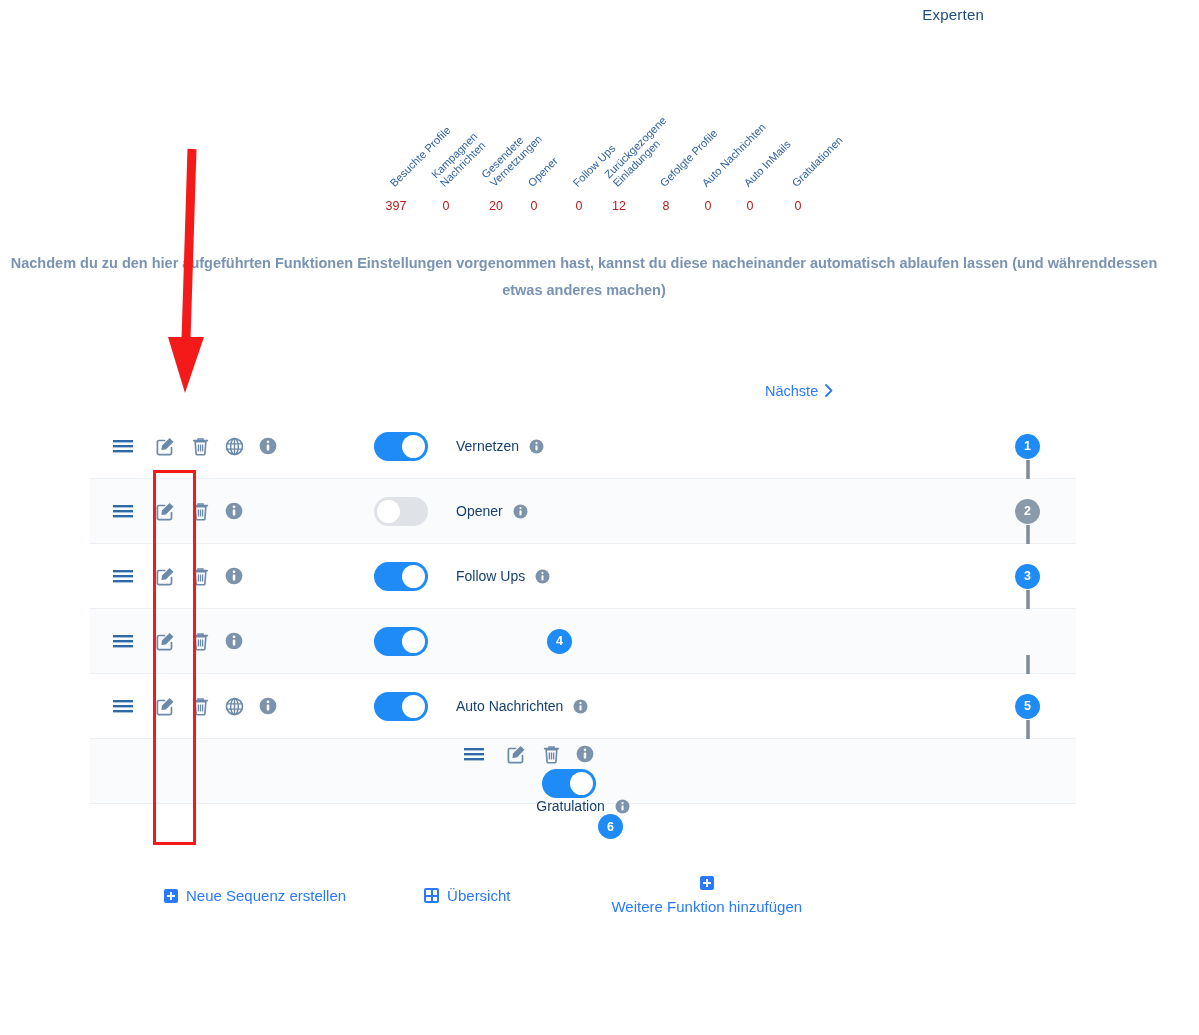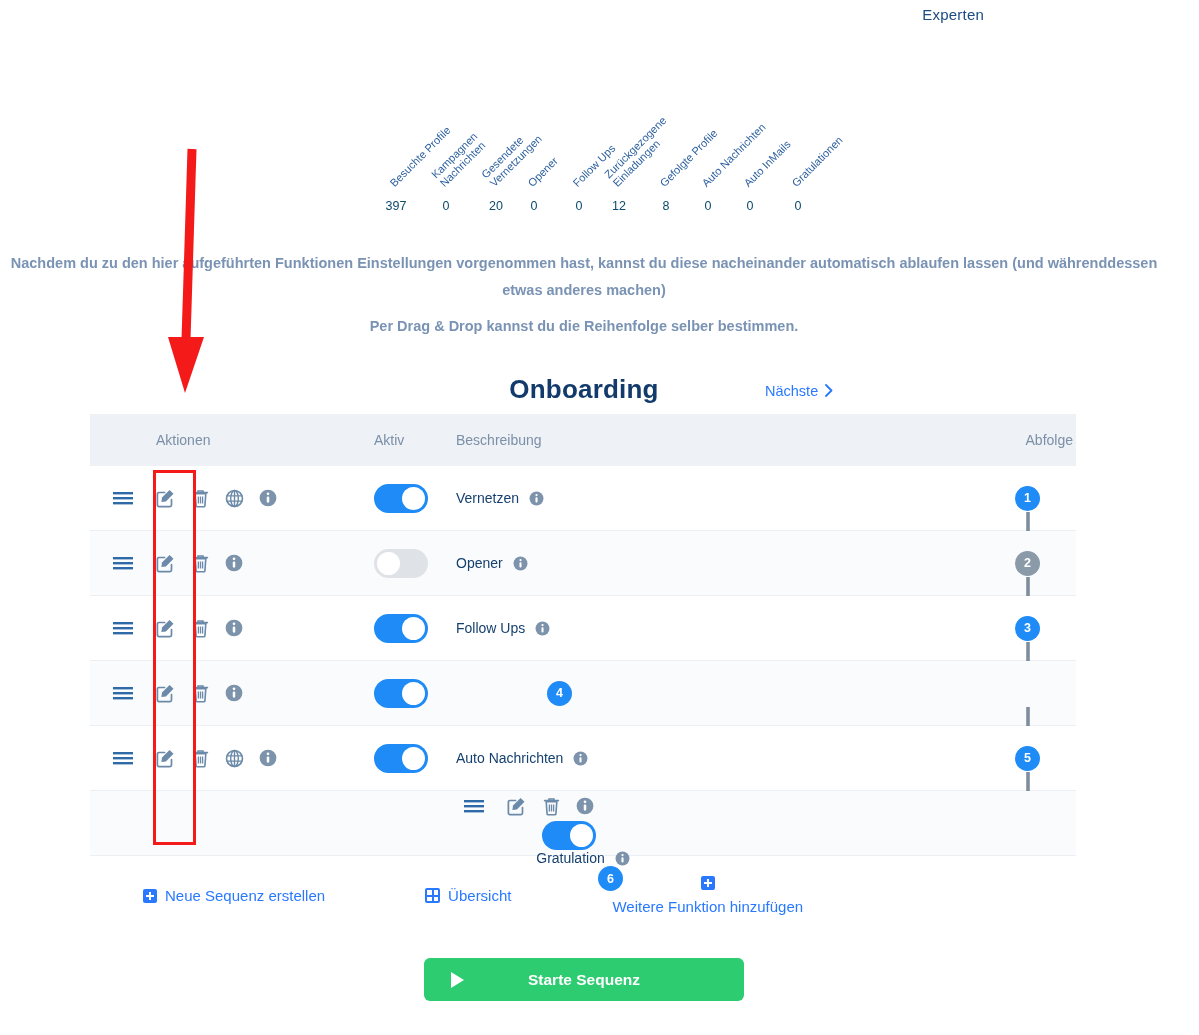--- a/index.html
+++ b/index.html
@@ -43,21 +43,21 @@
     transform-origin: left bottom;
     transform: rotate(-45deg);
     font-size: 11px; color: #2b5f9e;
     white-space: nowrap; line-height: 12px;
     text-align: left;
   }
   .stat-label.two-line { white-space: pre-line; }
   .stat-value {
     position: absolute; bottom: 0; left: 0;
     transform: translateX(-50%);
-    font-size: 12.5px; color: #0c4a6e;
+    font-size: 12.5px; color: #b91c1c;
   }
 
   
   .intro {
     position: absolute; left: 0; width: 1168px;
     text-align: center; color: #7a93b4;
     font-size: 14.5px; font-weight: bold; line-height: 27px;
   }
   .intro-1 { top: 250px; }
   .intro-2 { top: 313px; }
@@ -148,22 +148,22 @@
 
   
   .bottom-links {
     position: absolute; top: 876px; left: 90px; width: 986px;
     display: flex; align-items: center;
   }
   .blink {
     display: flex; align-items: center; gap: 8px;
     color: #2979ff; font-size: 15px; cursor: pointer; font-weight: normal;
   }
-  .blink.l1 { margin-left: 53px; }
-  .blink.l2 { margin-left: 100px; }
+  .blink.l1 { margin-left: 74px; }
+  .blink.l2 { margin-left: 78px; }
   .blink.l3 { margin-left: 101px; flex-direction: column; }
   .sq-plus {
     width: 14px; height: 14px; background: #2979ff; border-radius: 2px;
     position: relative; flex: none;
   }
   .sq-plus::before, .sq-plus::after {
     content: ""; position: absolute; background: #fff;
   }
   .sq-plus::before { left: 3px; right: 3px; top: 6px; height: 2px; }
   .sq-plus::after { top: 3px; bottom: 3px; left: 6px; width: 2px; }
@@ -253,39 +253,31 @@
         <div class="stat-label">Auto InMails</div>
         <div class="stat-value">0</div>
       </div>
       <div class="stat-col" style="left: 424px;">
         <div class="stat-label">Gratulationen</div>
         <div class="stat-value">0</div>
       </div>
     </div>
 
   <div class="intro intro-1">Nachdem du zu den hier aufgeführten Funktionen Einstellungen vorgenommen hast, kannst du diese nacheinander automatisch ablaufen lassen (und währenddessen etwas anderes machen)</div>
-  <div class="intro intro-2">Per Drag &amp; Drop kannst du die Reihenfolge selber bestimmen.</div>
-
-  <div class="seq-title">Onboarding</div>
+
   <div class="next-link">
     <span>Nächste</span>
     <span class="chev">
       <svg width="8" height="13" viewBox="0 0 8 13">
           <path d="M1 1 L6.5 6.5 L1 12" fill="none" stroke="#2979ff" stroke-width="1.8" stroke-linecap="round" stroke-linejoin="round"></path>
         </svg>
     </span>
   </div>
 
   <div class="table">
-    <div class="thead">
-      <div class="th-actions">Aktionen</div>
-      <div class="th-aktiv">Aktiv</div>
-      <div class="th-besch">Beschreibung</div>
-      <div class="th-abfolge">Abfolge</div>
-    </div>
     <div id="table-body">
         <div class="row">
           <div class="cell-actions">
             <span class="icon drag-handle">
               <svg width="20" height="14" viewBox="0 0 20 14">
                 <rect x="0" y="1" width="20" height="2.4" fill="#2f6aa8"></rect>
                 <rect x="0" y="6" width="20" height="2.4" fill="#2f6aa8"></rect>
                 <rect x="0" y="11" width="20" height="2.4" fill="#2f6aa8"></rect>
               </svg>
             </span>
@@ -631,24 +623,20 @@
     <div class="blink l2">
       <span class="sq-grid"></span>
       <span>Übersicht</span>
     </div>
     <div class="blink l3">
       <span class="sq-plus"></span>
       <span>Weitere Funktion hinzufügen</span>
     </div>
   </div>
 
-  <button class="start-btn">
-    <span class="play"></span>
-    <span class="blabel">Starte Sequenz</span>
-  </button>
 
   <svg class="anno-arrow" width="70" height="250" viewBox="0 0 70 250">
     <path d="M42 4 L36 195" stroke="#f41a1a" stroke-width="9" stroke-linecap="butt"></path>
     <path d="M35 248 L18 192 L54 192 Z" fill="#f41a1a"></path>
   </svg>
   <div class="anno-rect"></div>
 
 </div>
 
 </body></html>

